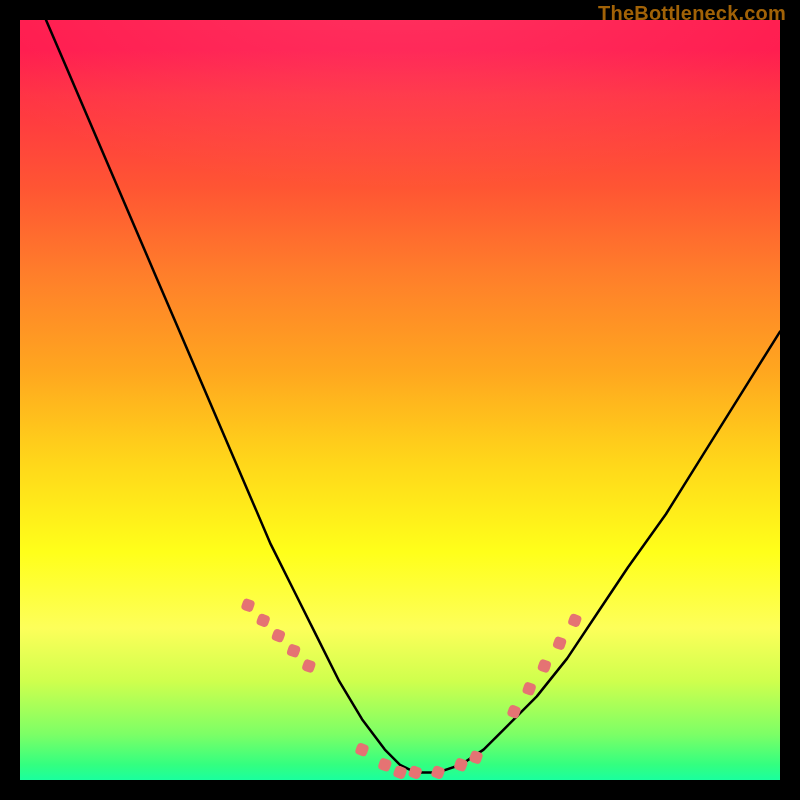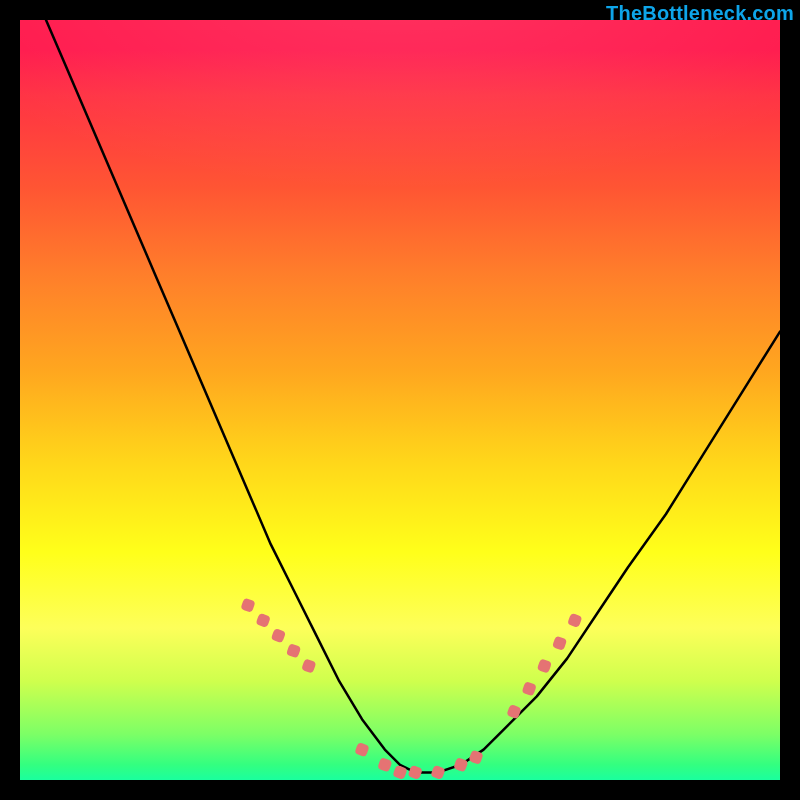--- a/index.html
+++ b/index.html
@@ -55,22 +55,22 @@
     position: absolute;
     left: 0;
     top: 0;
     width: 760px;
     height: 760px;
     overflow: visible;
   }
   .watermark {
     position: absolute;
     top: 2px;
-    right: 6px;
-    color: #0ea5e9;
+    right: 14px;
+    color: #a16207;
     font-size: 20px;
     font-weight: 600;
     letter-spacing: 0.2px;
     user-select: none;
   }
 </style>
 </head>
 <body>
 
 <div class="frame">

